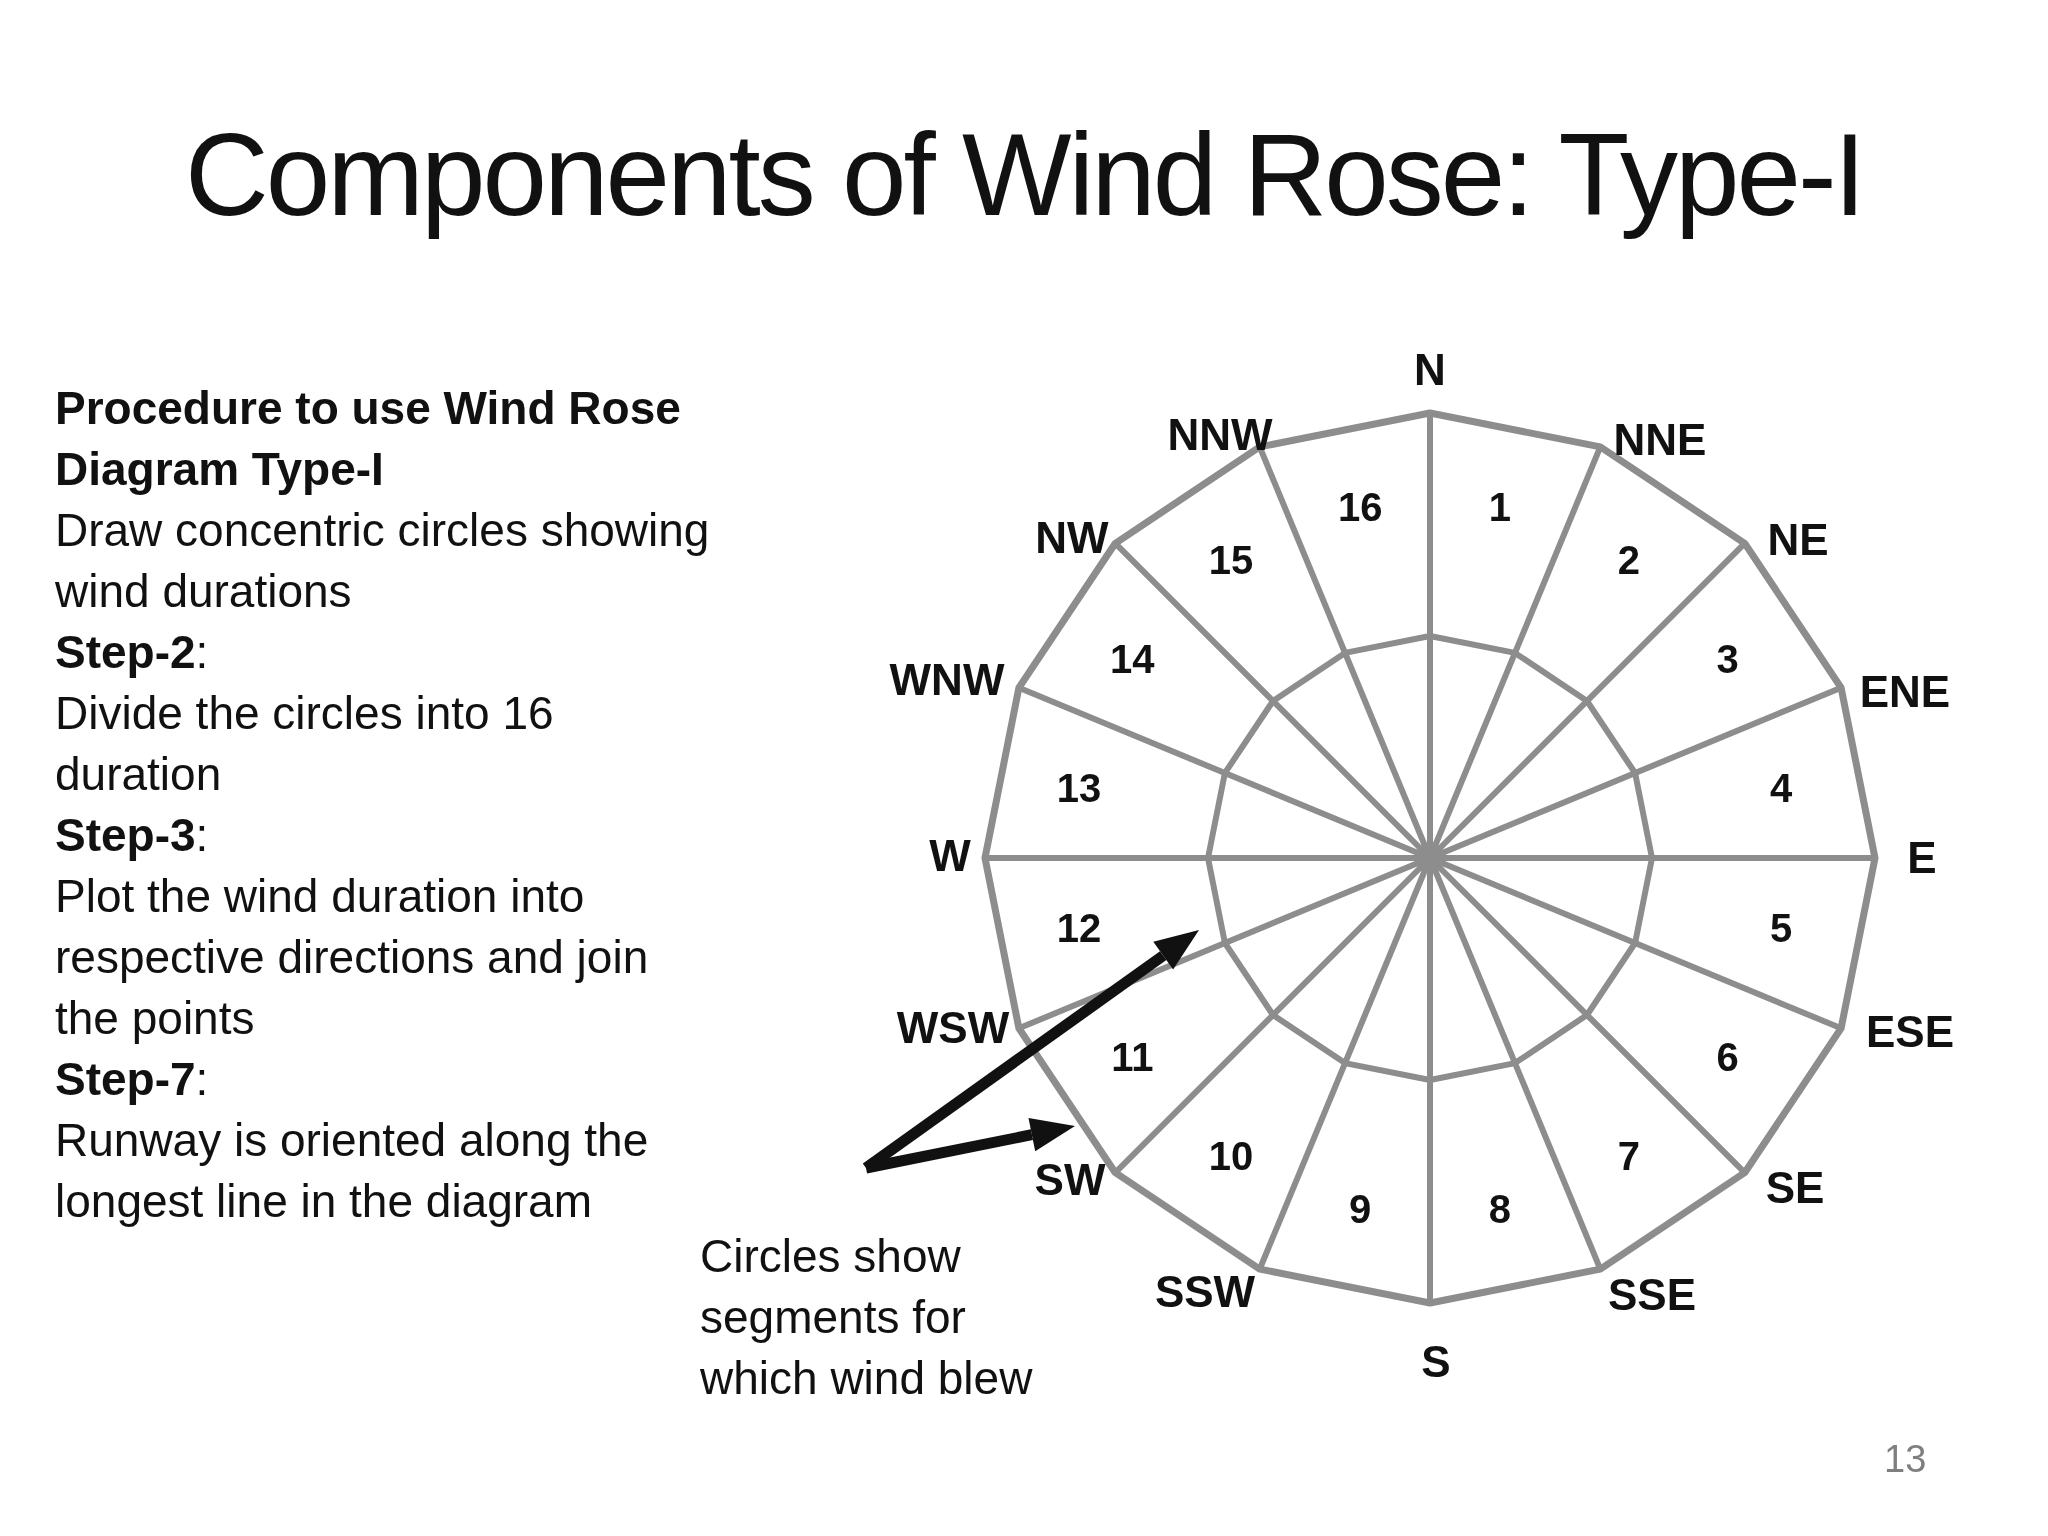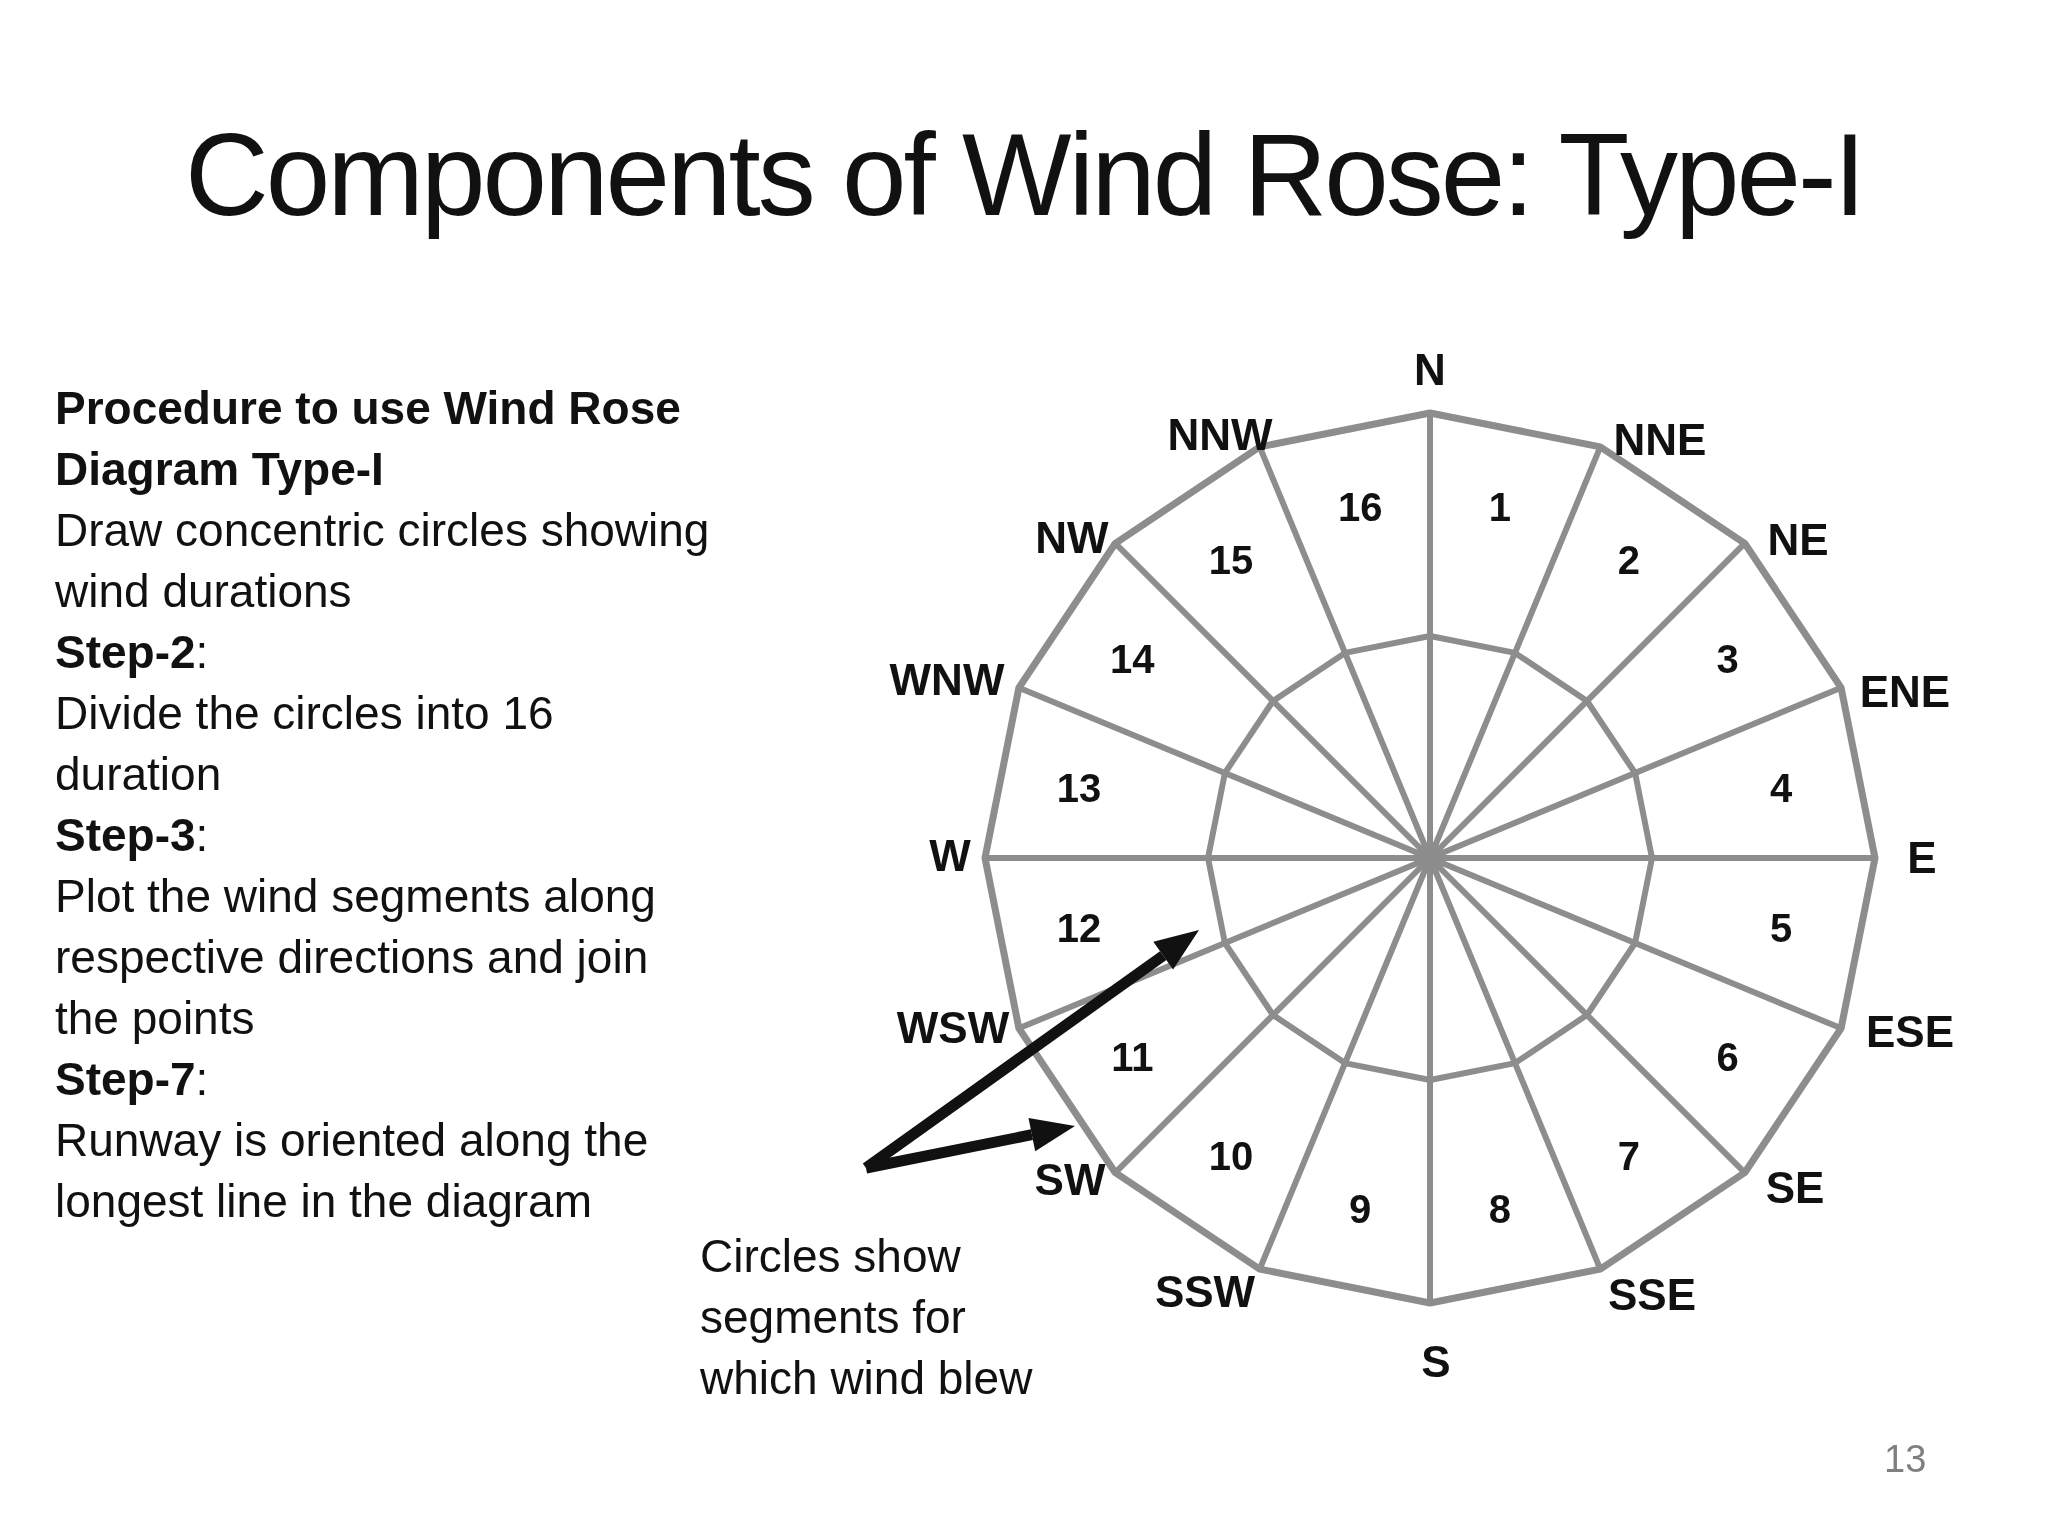--- a/index.html
+++ b/index.html
@@ -39,21 +39,21 @@
 
   <div class="procedure">
       <div><span class="b">Procedure to use Wind Rose</span></div>
       <div><span class="b">Diagram Type-I</span></div>
       <div><span>Draw concentric circles  showing</span></div>
       <div><span>wind durations</span></div>
       <div><span class="b">Step-2</span><span>:</span></div>
       <div><span>Divide the circles into 16</span></div>
       <div><span>duration</span></div>
       <div><span class="b">Step-3</span><span>:</span></div>
-      <div><span>Plot the wind segments along</span></div>
+      <div><span>Plot the wind duration into</span></div>
       <div><span>respective directions and join</span></div>
       <div><span>the points</span></div>
       <div><span class="b">Step-7</span><span>:</span></div>
       <div><span>Runway is oriented along the</span></div>
       <div><span>longest line in the diagram</span></div>
     </div>
 
   <svg class="rose" id="rose" width="2048" height="1536" viewBox="0 0 2048 1536">
       <polygon points="1430.0,636.0 1515.0,652.9 1587.0,701.0 1635.1,773.0 1652.0,858.0 1635.1,943.0 1587.0,1015.0 1515.0,1063.1 1430.0,1080.0 1345.0,1063.1 1273.0,1015.0 1224.9,943.0 1208.0,858.0 1224.9,773.0 1273.0,701.0 1345.0,652.9" fill="none" stroke="#8d8d8d" stroke-width="6" stroke-linejoin="round"></polygon>
       <polygon points="1430.0,413.0 1600.3,446.9 1744.7,543.3 1841.1,687.7 1875.0,858.0 1841.1,1028.3 1744.7,1172.7 1600.3,1269.1 1430.0,1303.0 1259.7,1269.1 1115.3,1172.7 1018.9,1028.3 985.0,858.0 1018.9,687.7 1115.3,543.3 1259.7,446.9" fill="none" stroke="#8d8d8d" stroke-width="7" stroke-linejoin="round"></polygon>

